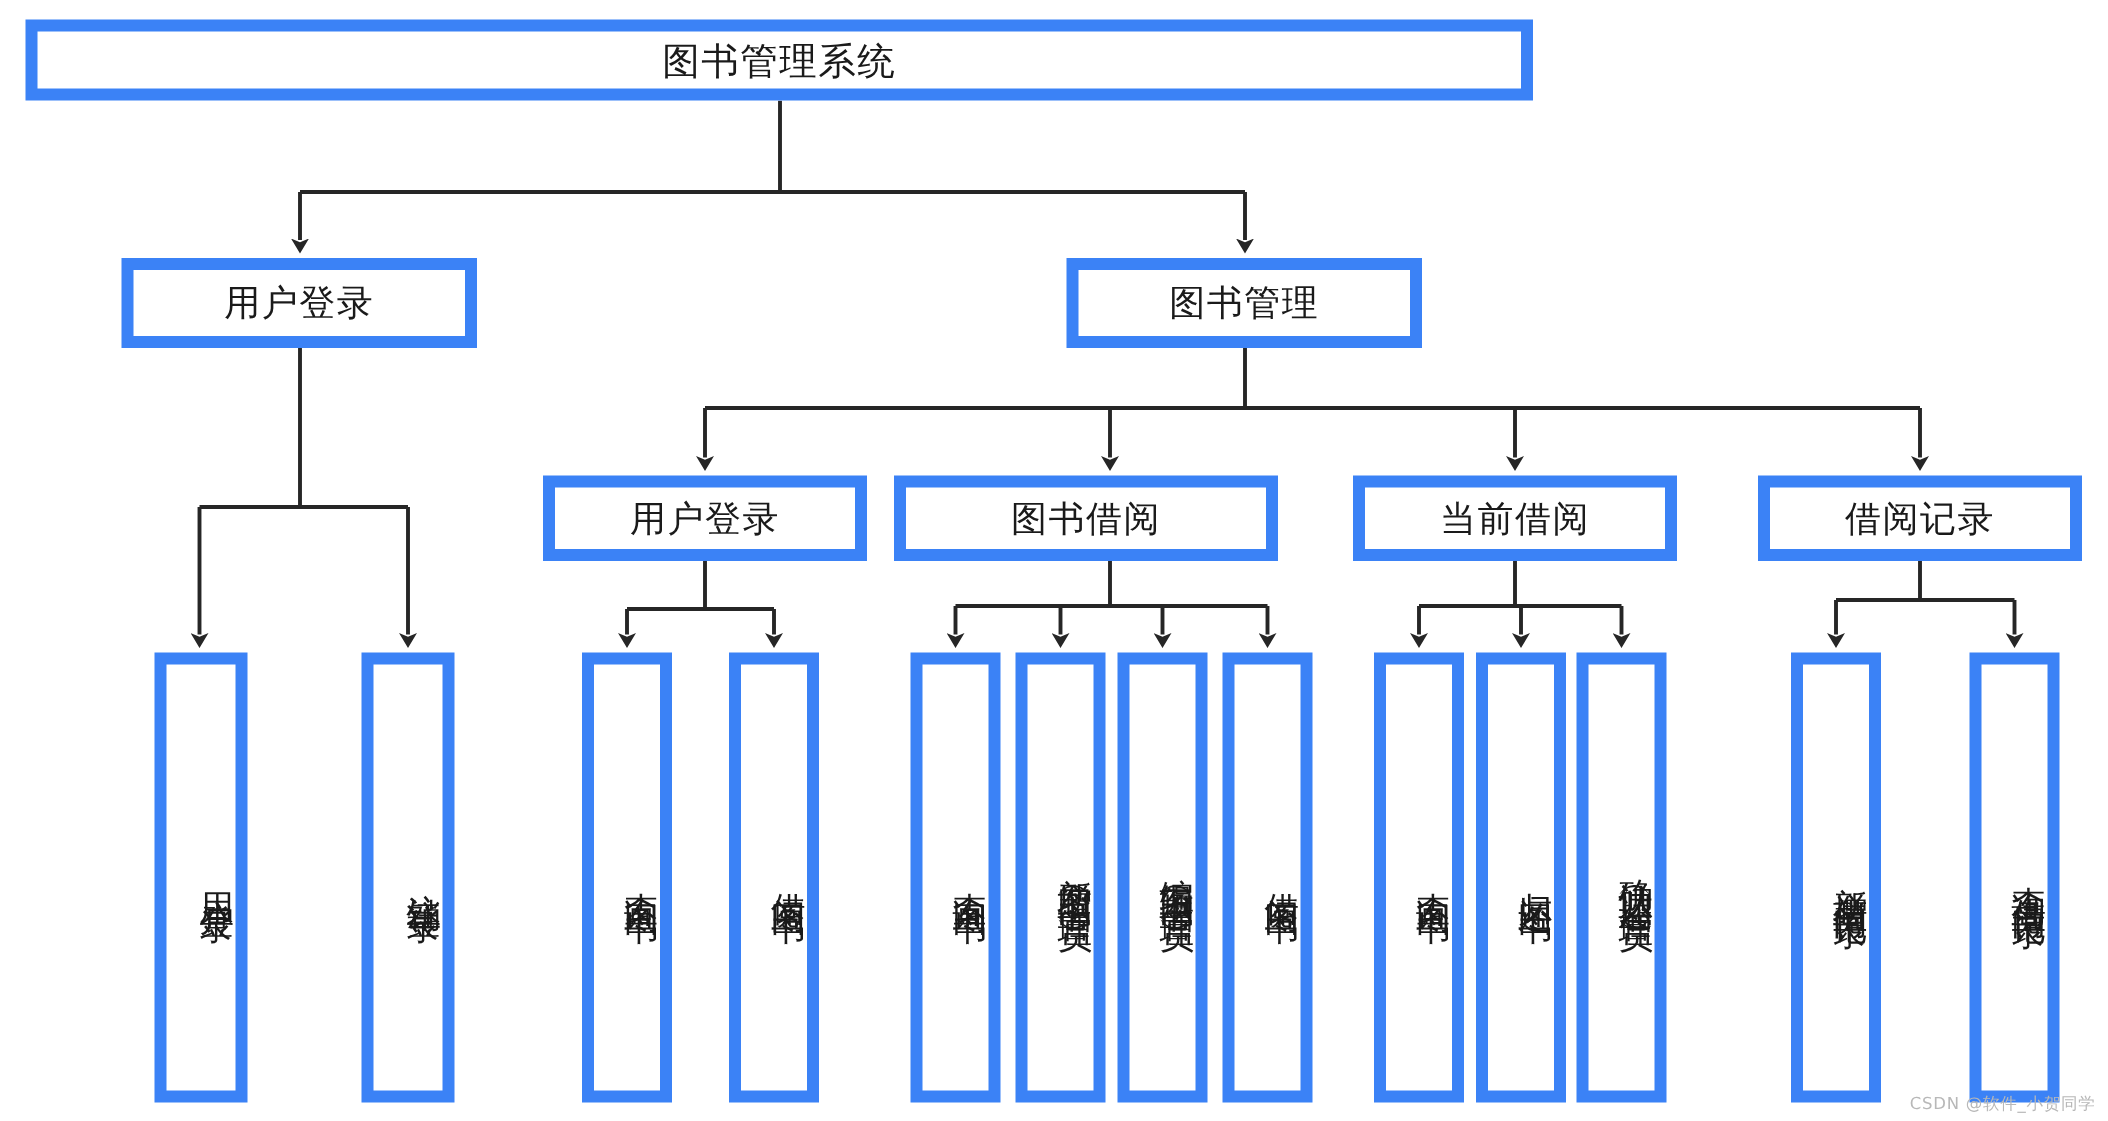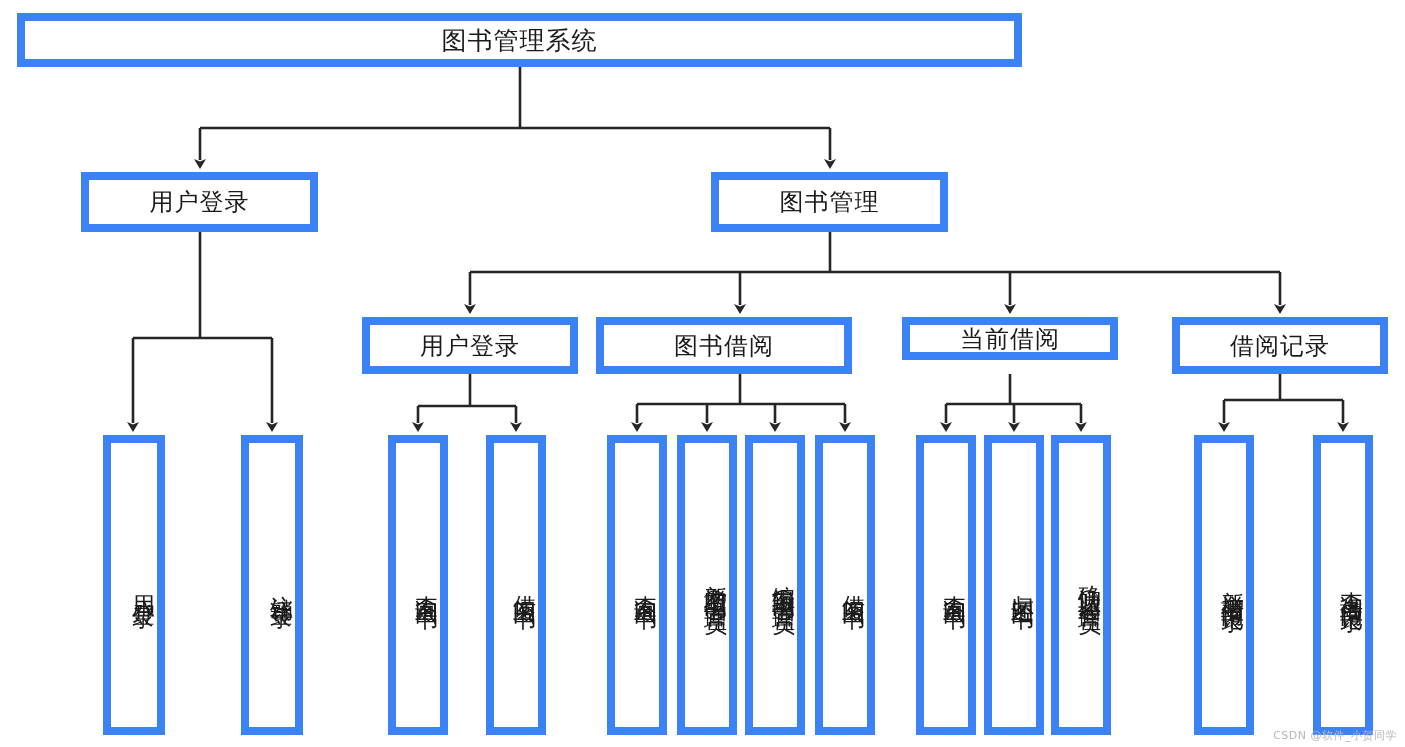--- a/index.html
+++ b/index.html
@@ -134,21 +134,21 @@
   <div class="node horiz" style="left:711px; top:172px; width:237px; height:60px;">
     <span>图书管理</span>
   </div>
 
   <div class="node horiz" style="left:362px; top:317px; width:216px; height:57px;">
     <span>用户登录</span>
   </div>
   <div class="node horiz" style="left:596px; top:317px; width:256px; height:57px;">
     <span>图书借阅</span>
   </div>
-  <div class="node horiz" style="left:902px; top:317px; width:216px; height:43px;">
+  <div class="node horiz" style="left:902px; top:317px; width:216px; height:57px;">
     <span>当前借阅</span>
   </div>
   <div class="node horiz" style="left:1172px; top:317px; width:216px; height:57px;align-items:center;">
     <span>借阅记录</span>
   </div>
 
   <div class="node vert" style="left:103px; top:435px; width:62px; height:300px;">
     <span class="vlabel">用户登录</span>
   </div>
   <div class="node vert" style="left:241px; top:435px; width:62px; height:300px;">

